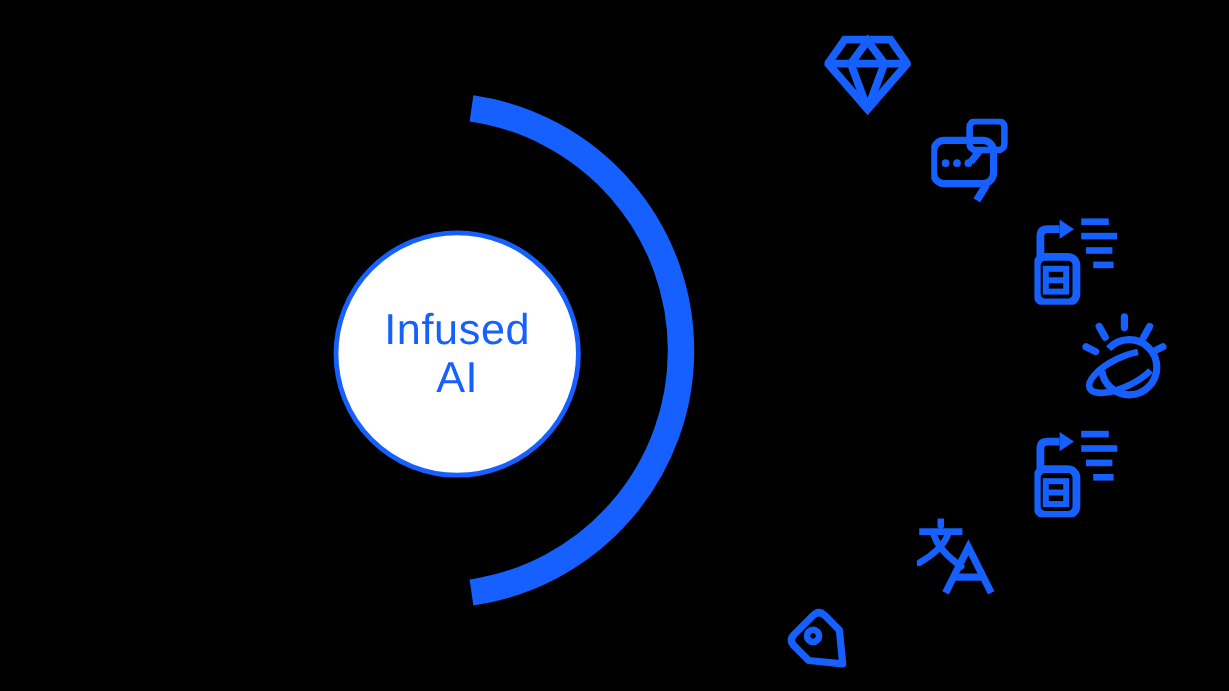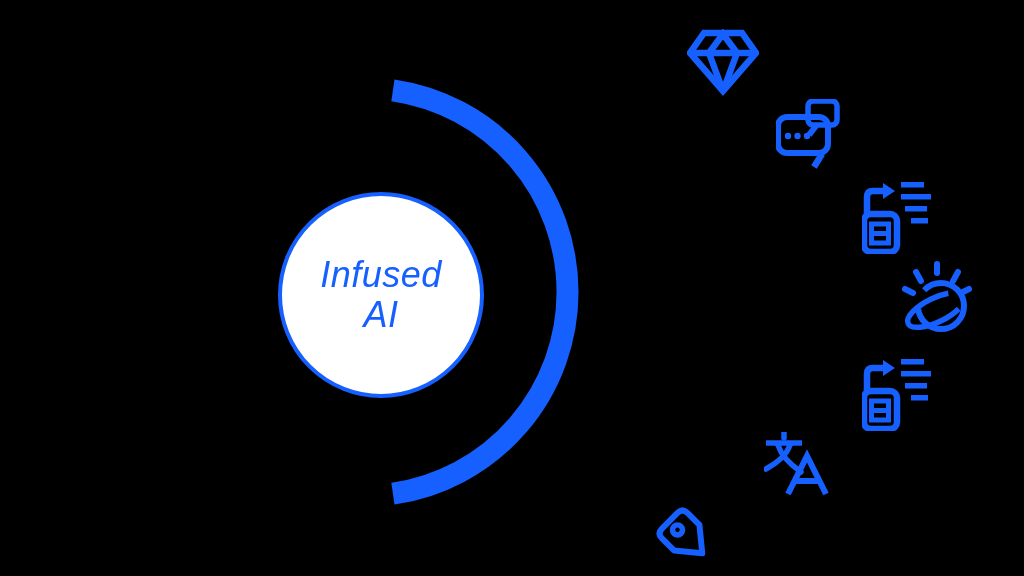--- a/index.html
+++ b/index.html
@@ -9,21 +9,21 @@
     font-family:"Liberation Sans",sans-serif;
   }
   #stage svg{position:absolute;display:block;}
   .stroke{stroke:var(--accent,#1560FE);fill:none;}
   .fill{fill:var(--accent,#1560FE);stroke:none;}
   #hub{
     position:absolute;left:278px;top:192px;width:206px;height:206px;
     background:var(--hub-fill,#fff);
     border:4px solid var(--accent,#1560FE);
     border-radius:50%;box-sizing:border-box;
-    display:flex;flex-direction:column;align-items:center;justify-content:center;font-style:italic;
+    display:flex;flex-direction:column;align-items:center;justify-content:center;
   }
   #hub .hub-line{
     color:var(--accent,#1560FE);
     font-size:36px;line-height:40px;font-weight:400;
     letter-spacing:0.5px;text-align:center;white-space:nowrap;
   }
 </style>
 </head>
 <body>
 

